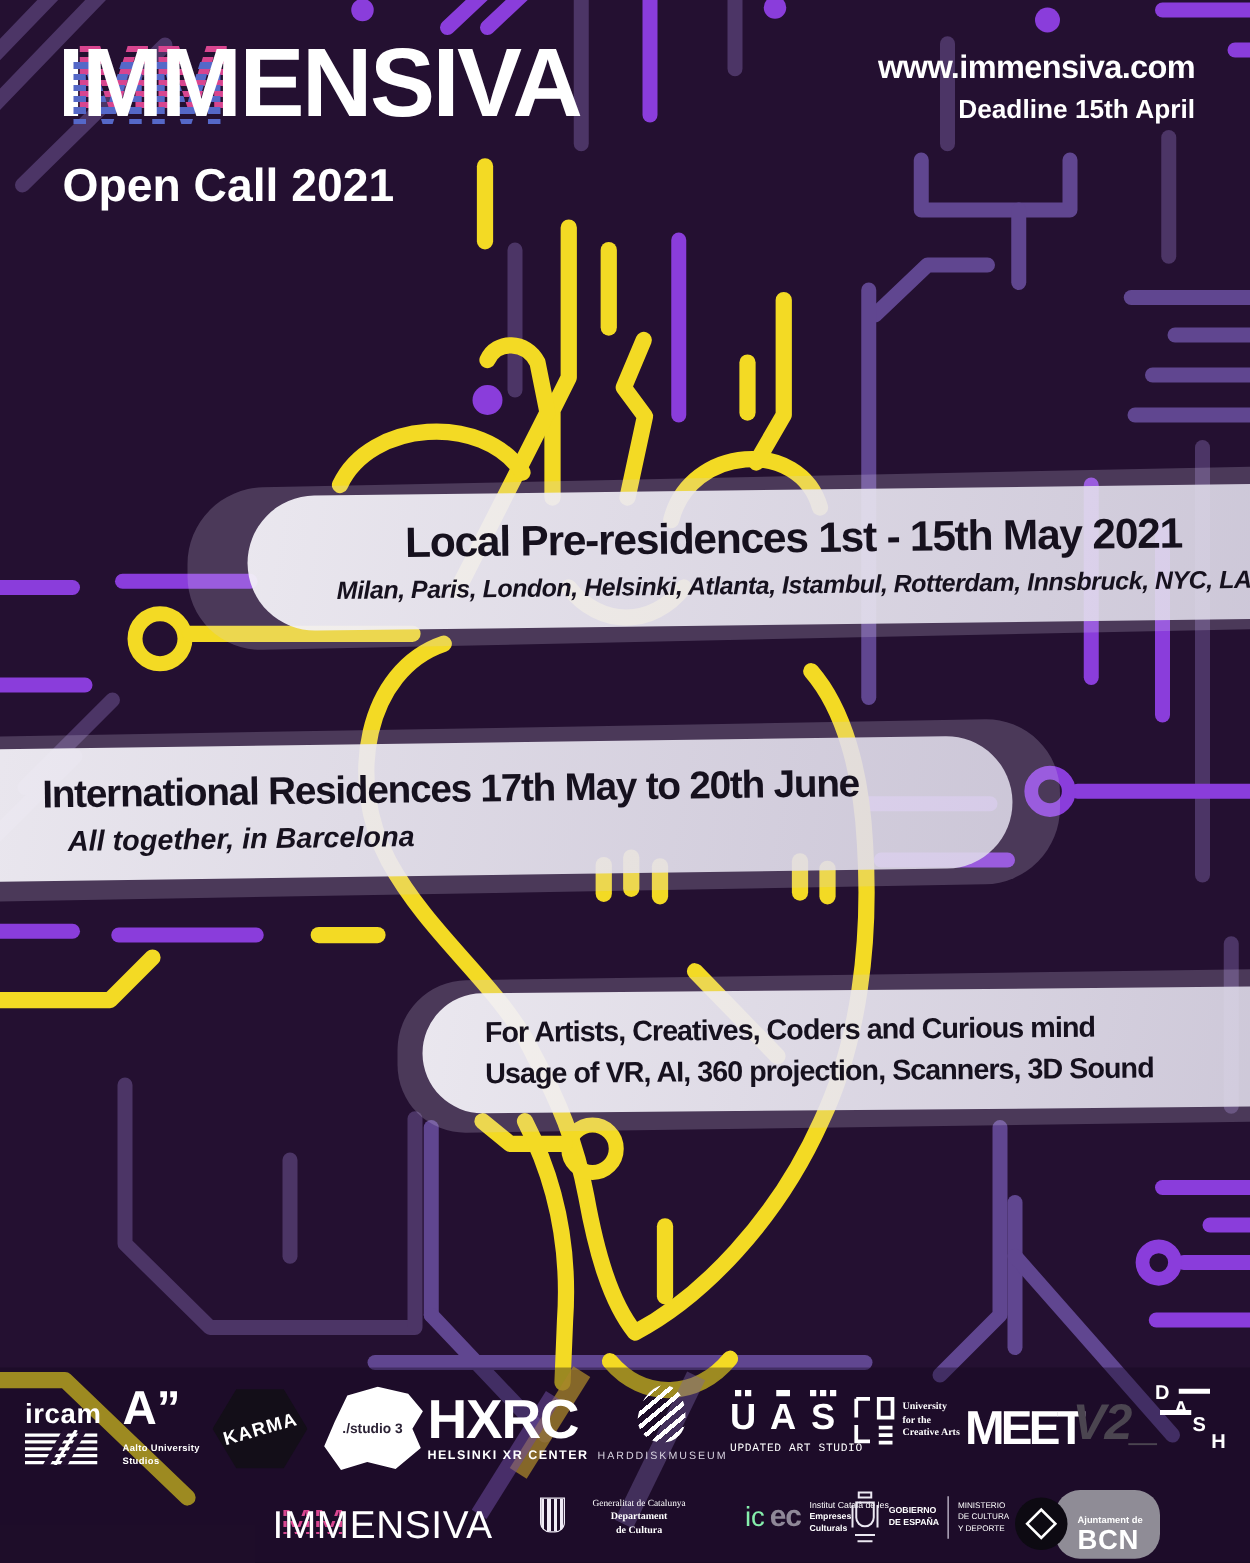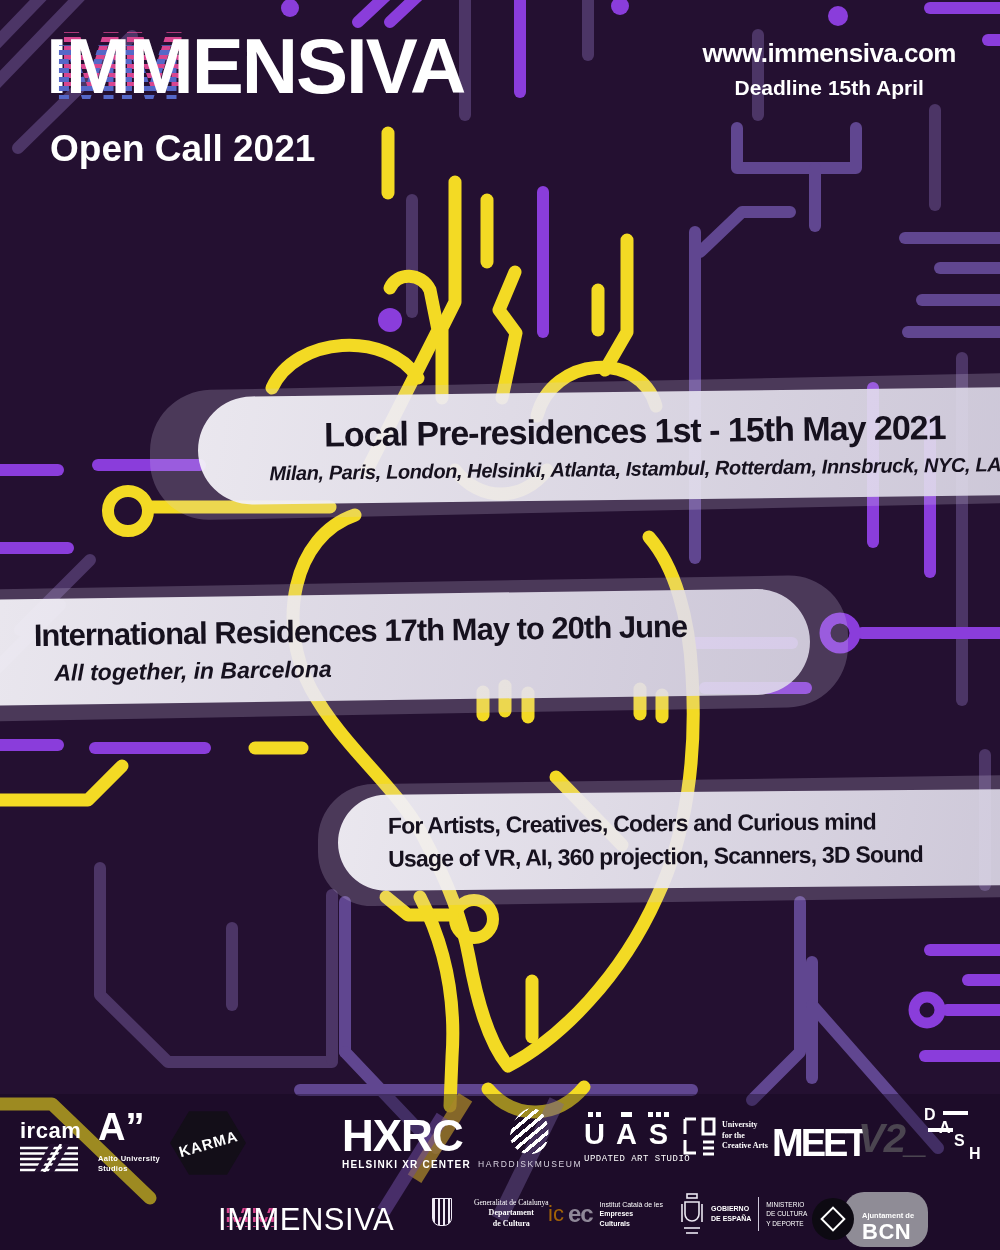--- a/index.html
+++ b/index.html
@@ -11,21 +11,21 @@
   .brand{position:absolute;left:46px;top:26px;z-index:6;font-weight:800;font-size:78px;
          letter-spacing:-2px;line-height:1.05;}
   .glitch{position:relative;display:inline-block;}
   .ghost{position:absolute;left:0;top:0;pointer-events:none;
          -webkit-mask-image:repeating-linear-gradient(to bottom,#000 0 5px,transparent 5px 9px);
          mask-image:repeating-linear-gradient(to bottom,#000 0 5px,transparent 5px 9px);}
   .ghost.pink{color:#d8458f;transform:translate(-7px,-7px);}
   .ghost.blue{color:#5568c8;transform:translate(-12px,6px);}
   .glitch .main{position:relative;}
   .opencall{position:absolute;left:50px;top:128px;z-index:6;font-weight:700;font-size:37px;letter-spacing:0;}
-  .topright{position:absolute;right:44px;top:38px;z-index:6;text-align:center;}
+  .topright{position:absolute;right:44px;top:38px;z-index:6;text-align:right;}
   .website{font-weight:700;font-size:26px;letter-spacing:-.5px;}
   .deadline{font-weight:700;font-size:21px;margin-top:7px;}
 
   
   .streak{position:absolute;z-index:2;background:rgba(214,204,232,.22);}
   .banner{position:absolute;z-index:3;color:#16111e;display:flex;flex-direction:column;justify-content:center;
           background:linear-gradient(100deg,rgba(244,242,248,.94),rgba(222,218,233,.88));}
   .b1{left:198px;top:392px;width:832px;height:108px;border-radius:56px 0 0 56px;
       transform:rotate(-.7deg);text-align:center;padding:0 24px 0 66px;box-sizing:border-box;}
   .b1 .t{font-size:34px;font-weight:700;letter-spacing:-1px;}
@@ -76,21 +76,21 @@
   .espo-name{font-size:19px;font-weight:400;letter-spacing:1px;color:#efeaf5;}
   .espo-sub{font-size:7.5px;letter-spacing:.6px;color:#d9d2e4;margin-top:2px;}
   .imm-small{font-size:31px;font-weight:400;letter-spacing:.5px;}
   .imm-small .ghost.pink{transform:translate(-3px,-3px);}
   .gencat{display:flex;gap:22px;align-items:flex-start;font-family:Liberation Serif, serif;}
   .senyera{width:18px;height:26px;border:1px solid #efeaf5;border-radius:0 0 8px 8px;
            background:repeating-linear-gradient(90deg,#efeaf5 0 2.5px,transparent 2.5px 5px);}
   .gencat .txt{font-size:7.5px;line-height:1.35;}
   .gencat .txt .b{font-weight:700;font-size:8px;text-align:center;}
   .icec{display:flex;align-items:center;gap:4px;}
-  .icec .m1{font-size:22px;font-weight:300;color:#a16207;}
+  .icec .m1{font-size:22px;font-weight:300;color:#86efac;margin-left:48px;}
   .icec .m2{font-size:24px;font-weight:800;color:#8f8898;letter-spacing:-1px;}
   .icec .txt{font-size:7px;line-height:1.35;margin-left:3px;}
   .icec .txt .b{font-weight:700;}
   .gob{display:flex;align-items:center;gap:7px;}
   .gob .txt{font-size:7px;font-weight:700;line-height:1.4;}
   .gob .txt2{font-size:6.5px;font-weight:400;line-height:1.4;}
   .gob .div{width:1px;height:34px;background:#cfc8da;}
   .bcn{display:flex;align-items:center;}
   .bcn .disc{width:42px;height:42px;border-radius:50%;background:#0d0a12;z-index:2;
              display:flex;align-items:center;justify-content:center;}
@@ -260,20 +260,25 @@
         <div>Studios</div>
       </div>
     </div>
 
     <div class="item" style="left:170px;top:10px;">
       <div class="hex">
         <span>KARMA</span>
       </div>
     </div>
 
+    <div class="item" style="left:256px;top:8px;">
+      <div class="blob">
+        <span>./studio 3</span>
+      </div>
+    </div>
 
     <div class="item" style="left:342px;top:14px;">
       <div class="hxrc-mark">HXRC</div>
       <div class="hxrc-label">HELSINKI XR CENTER</div>
     </div>
 
     <div class="item" style="left:478px;top:8px;width:104px;">
       <div class="egg"></div>
       <div class="hd-label">HARDDISKMUSEUM</div>
     </div>

